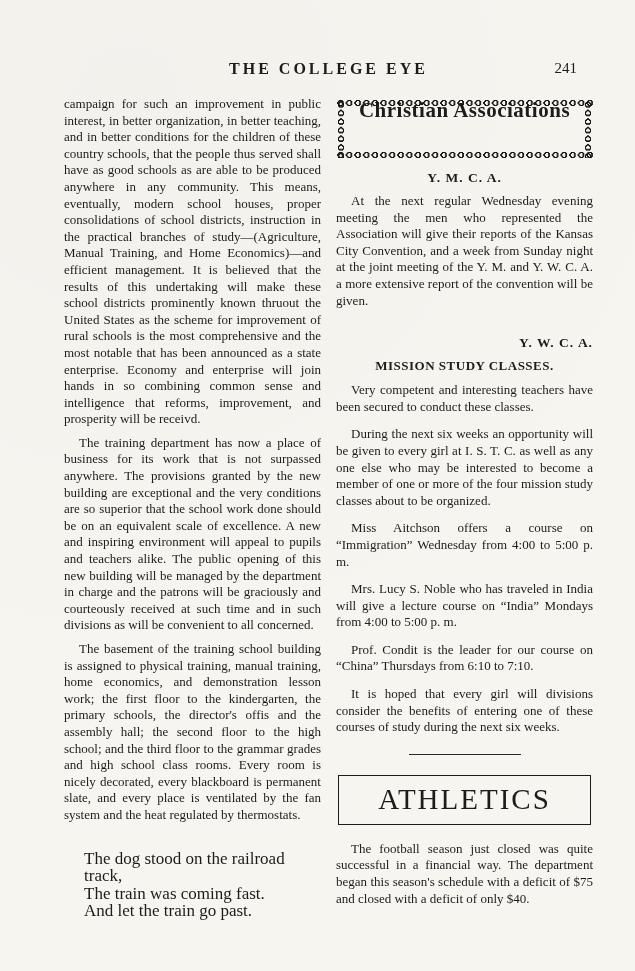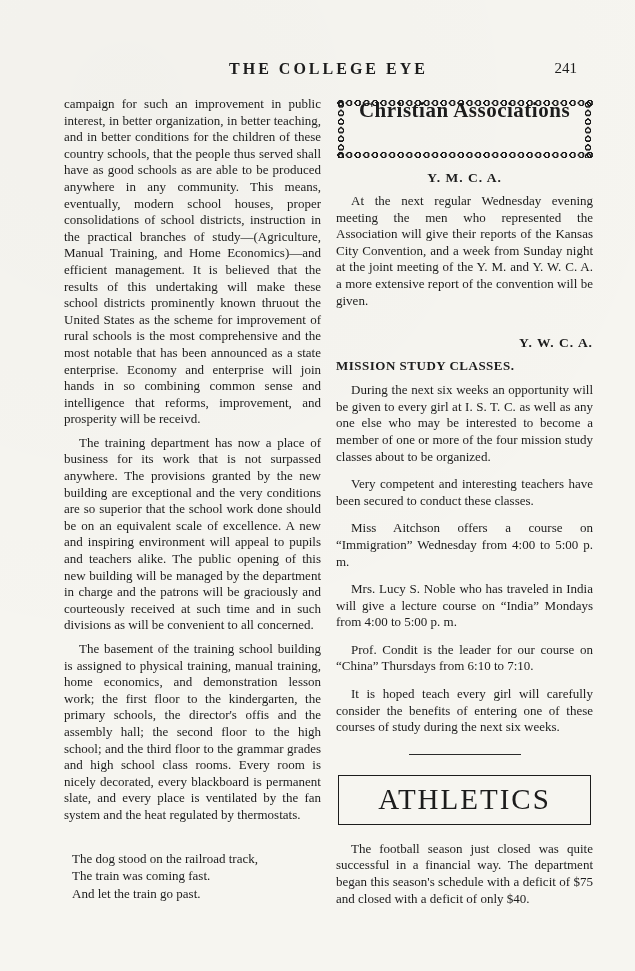--- a/index.html
+++ b/index.html
@@ -45,22 +45,22 @@
     font-size: 13px;
     line-height: 16.6px;
     text-align: justify;
     text-indent: 15px;
     margin: 0 0 7px 0;
   }
   .para.no-indent { text-indent: 0; }
   .col-right .para { margin-bottom: 11px; }
 
   .poem {
-    margin: 26px 0 0 8px;
-    font-size: 13px;
+    margin: 26px 0 0 20px;
+    font-size: 17px;
     line-height: 17.5px;
   }
 
   
   .loop-box {
     position: relative;
     height: 62px;
     margin: 2px 0 10px 0;
     display: flex;
     align-items: flex-start;
@@ -94,20 +94,21 @@
     font-size: 13.5px;
     font-weight: bold;
     text-align: center;
     letter-spacing: 1px;
     margin: 6px 0 7px 0;
   }
   .section-heading.gap-lg { margin-top: 26px; text-align: right; }
   .sub-heading {
     font-size: 13px;
     font-weight: bold;
+    text-align: center;
     letter-spacing: 0.5px;
     margin: 0 0 8px 0;
   }
 
   .short-rule {
     width: 112px;
     border: none;
     border-top: 1.4px solid #2a2a2a;
     margin: 18px auto 20px auto;
   }
@@ -157,26 +158,26 @@
         <span class="loop-edge loop-v loop-right"></span>
         <span class="loop-box-title">Christian Associations</span>
       </div>
 
       <h2 class="section-heading">Y. M. C. A.</h2>
       <p class="para">At the next regular Wednesday evening meeting the men who represented the Association will give their reports of the Kansas City Convention, and a week from Sunday night at the joint meeting of the Y. M. and Y. W. C. A. a more extensive report of the convention will be given.</p>
 
       <h2 class="section-heading gap-lg">Y. W. C. A.</h2>
       <h3 class="sub-heading">MISSION STUDY CLASSES.</h3>
 
+      <p class="para">Very competent and interesting teachers have been secured to conduct these classes.</p>
       <p class="para">During the next six weeks an opportunity will be given to every girl at I. S. T. C. as well as any one else who may be interested to become a member of one or more of the four mission study classes about to be organized.</p>
-      <p class="para">Very competent and interesting teachers have been secured to conduct these classes.</p>
       <p class="para">Miss Aitchson offers a course on “Immigration” Wednesday from 4:00 to 5:00 p. m.</p>
       <p class="para">Mrs. Lucy S. Noble who has traveled in India will give a lecture course on “India” Mondays from 4:00 to 5:00 p. m.</p>
       <p class="para">Prof. Condit is the leader for our course on “China” Thursdays from 6:10 to 7:10.</p>
-      <p class="para">It is hoped teach every girl will carefully consider the benefits of entering one of these courses of study during the next six weeks.</p>
+      <p class="para">It is hoped that every girl will divisions consider the benefits of entering one of these courses of study during the next six weeks.</p>
 
       <hr class="short-rule">
 
       <div class="athletics-box">
         <span class="athletics-title">ATHLETICS</span>
       </div>
 
       <p class="para">The football season just closed was quite successful in a financial way. The department began this season's schedule with a deficit of $75 and closed with a deficit of only $40.</p>
 
     </section>

